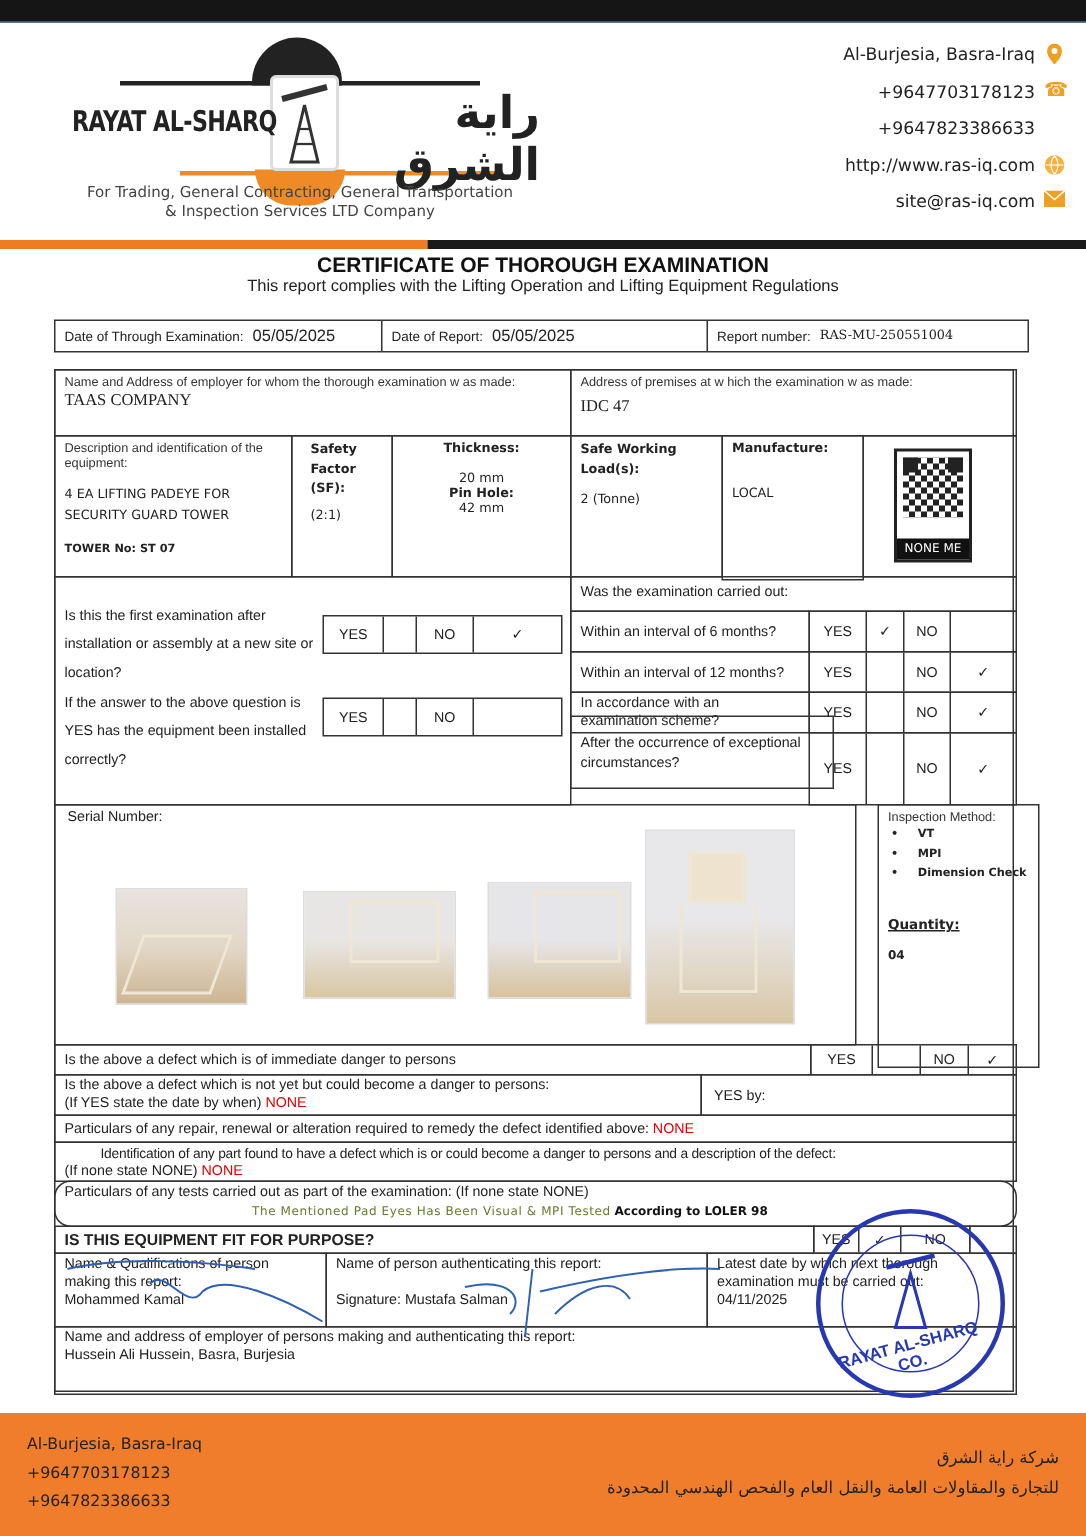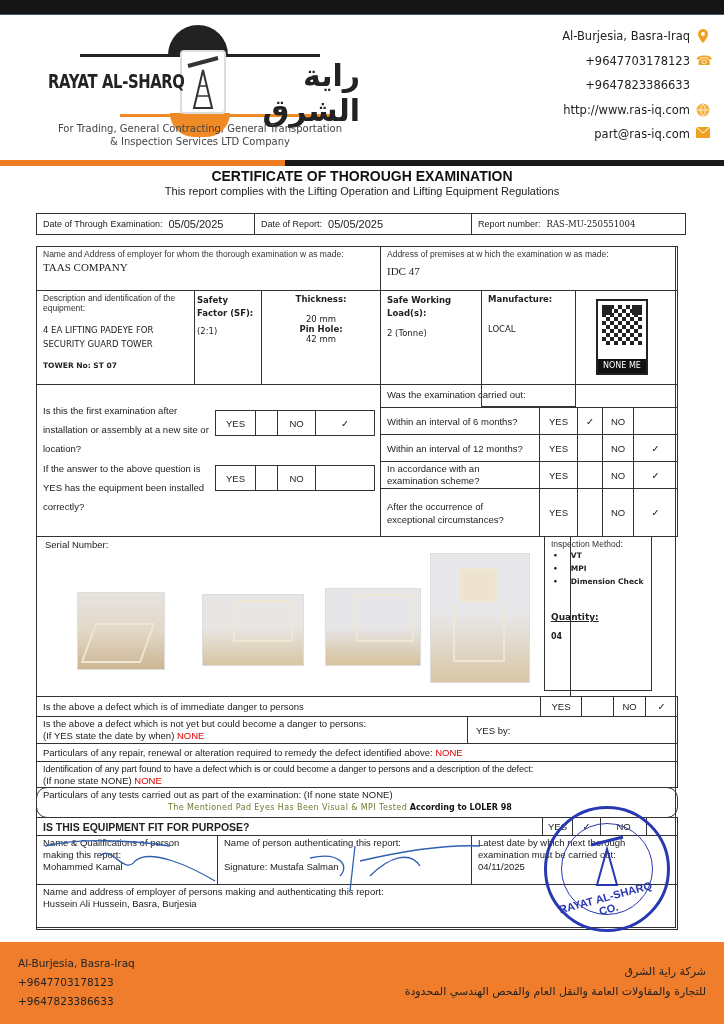--- a/index.html
+++ b/index.html
@@ -116,21 +116,21 @@
   <div class="contact-row">
     <span>http://www.ras-iq.com</span>
     <span class="cicon">
       <svg width="14" height="14" viewBox="0 0 14 14">
           <circle cx="7" cy="7" r="6.5" fill="#f5b040"></circle>
           <path d="M1 7h12M7 1c-3 3-3 9 0 12M7 1c3 3 3 9 0 12" stroke="#fff" stroke-width="0.8" fill="none"></path>
         </svg>
     </span>
   </div>
   <div class="contact-row">
-    <span>part@ras-iq.com</span>
+    <span>site@ras-iq.com</span>
     <span class="cicon">
       <svg width="14" height="11" viewBox="0 0 14 11">
           <rect width="14" height="11" fill="#f0a020"></rect>
           <path d="M0 0l7 6 7-6" stroke="#fff" stroke-width="1" fill="none"></path>
         </svg>
     </span>
   </div>
 </div>
 
 <div class="header-line">
@@ -168,35 +168,35 @@
   </div>
 
   <div class="cell" style="left:-1px; top:43px; width:159px; height:95px; padding:2px 6px;">
     <div class="lbl">Description and identification of the equipment:</div>
     <div class="sub" style="margin-top:10px; line-height:14px;">
       <div>4 EA LIFTING PADEYE FOR</div>
       <div>SECURITY GUARD TOWER</div>
     </div>
     <div class="sub bold" style="font-size:7.5px; margin-top:10px;">TOWER No: ST 07</div>
   </div>
-  <div class="cell" style="left:157px; top:43px; width:68px; height:95px; padding:3px 2px;">
+  <div class="cell" style="left:157px; top:43px; width:68px; height:95px; padding:3px 12px;">
     <div class="sub bold" style="line-height:13px;">Safety Factor (SF):</div>
     <div class="sub" style="margin-top:6px;">(2:1)</div>
   </div>
   <div class="cell" style="left:224px; top:43px; width:120px; height:95px; padding:3px 6px;text-align:center;">
     <div class="sub bold">Thickness:</div>
     <div class="sub" style="margin-top:10px;">20 mm</div>
     <div class="sub bold" style="">Pin Hole:</div>
     <div class="sub">42 mm</div>
   </div>
   <div class="cell" style="left:343px; top:43px; width:102px; height:95px; padding:3px 6px;">
     <div class="sub bold" style="line-height:13px;">Safe Working Load(s):</div>
     <div class="sub" style="margin-top:8px;">2 (Tonne)</div>
   </div>
-  <div class="cell" style="left:444px; top:43px; width:95px; height:117px; padding:3px 6px;">
+  <div class="cell" style="left:444px; top:43px; width:95px; height:97px; padding:3px 6px;">
     <div class="sub bold">Manufacture:</div>
     <div class="sub" style="margin-top:20px;">LOCAL</div>
   </div>
   <div class="cell" style="left:538px; top:43px; width:103px; height:95px;"></div>
   <div class="qr" style="left:559px; top:52px;">
     <div class="qr-grid"></div>
     <div class="qr-label">NONE ME</div>
   </div>
 
   <div class="cell" style="left:-1px; top:137px; width:345px; height:153px;">
@@ -221,21 +221,21 @@
   </div>
   <div class="cell" style="left:343px; top:160px; width:160px; height:28px; padding:0 6px; display:flex; align-items:center;">
     <span class="q">Within an interval of 6 months?</span>
   </div>
   <div class="cell" style="left:343px; top:187px; width:160px; height:28px; padding:0 6px; display:flex; align-items:center;">
     <span class="q">Within an interval of 12 months?</span>
   </div>
   <div class="cell" style="left:343px; top:214px; width:160px; height:28px; padding:0 6px; display:flex; align-items:center;">
     <span class="q" style="line-height:12px;">In accordance with an examination scheme?</span>
   </div>
-  <div class="cell" style="left:343px; top:241px; width:160px; height:49px; padding:0 6px; display:flex; align-items:center;">
+  <div class="cell" style="left:343px; top:230px; width:176px; height:49px; padding:0 6px; display:flex; align-items:center;">
     <span class="q" style="line-height:13px;">After the occurrence of exceptional circumstances?</span>
   </div>
 
   <div class="yn" style="left:502px; top:160px; width:139px; height:28px;">
     <div style="width:38px">YES</div>
     <div style="width:25px">✓</div>
     <div style="width:31px">NO</div>
     <div style="flex:1"></div>
   </div>
   <div class="yn" style="left:502px; top:187px; width:139px; height:28px;">
@@ -267,21 +267,21 @@
     <div class="struct" style="left:30px; top:5px; width:60px; height:42px;"></div>
   </div>
   <div class="photo" style="left:288px; top:341px; width:96px; height:78px; background:linear-gradient(180deg,#e6e6e8 0%,#e6e6e8 50%,#d7c29c 100%);">
     <div class="struct" style="left:30px; top:5px; width:58px; height:48px;"></div>
   </div>
   <div class="photo" style="left:393px; top:306px; width:100px; height:130px; background:linear-gradient(180deg,#e8e8ea 0%,#e8e8ea 45%,#d9c7a6 100%);">
     <div class="struct" style="left:28px; top:14px; width:38px; height:34px; background:#eee3cf;"></div>
     <div class="struct" style="left:22px; top:48px; width:52px; height:60px; border-top:none;"></div>
   </div>
 
-  <div class="cell" style="left:507px; top:289px; width:108px; height:155px; padding:2px 6px;">
+  <div class="cell" style="left:548px; top:289px; width:108px; height:176px; padding:2px 6px;">
     <div class="lbl" style="font-size:8.5px;">Inspection Method:</div>
     <div class="sub bold" style="font-size:7.5px; line-height:13px; margin-left:2px;">
       <div>•&nbsp;&nbsp;&nbsp;&nbsp;&nbsp;<span>VT</span></div>
       <div>•&nbsp;&nbsp;&nbsp;&nbsp;&nbsp;<span>MPI</span></div>
       <div>•&nbsp;&nbsp;&nbsp;&nbsp;&nbsp;<span>Dimension Check</span></div>
     </div>
     <div class="sub bold" style="margin-top:24px; text-decoration:underline; font-size:9px;">Quantity:</div>
     <div class="sub bold" style="margin-top:10px; font-size:8px;">04</div>
   </div>
 
@@ -304,21 +304,21 @@
   </div>
   <div class="cell" style="left:-1px; top:496px; width:642px; height:19px; padding:0 6px; display:flex; align-items:center;">
     <span style="font-size:9.5px;">Particulars of any repair, renewal or alteration required to remedy the defect identified above:</span>&nbsp;<span class="red" style="font-size:9.5px;">NONE</span>
   </div>
 
   <div class="cell" style="left:430px; top:469px; width:211px; height:28px; padding:0 8px; display:flex; align-items:center;">
     <span style="font-size:9.5px;">YES by:</span>
   </div>
 
   <div class="cell" style="left:-1px; top:514px; width:642px; height:27px; padding:1px 6px;">
-    <div style="font-size:9.2px; line-height:12px; letter-spacing:-0.15px;">Identification of any part found to have a defect which is or could become a danger to persons and a description of the defect:</div>
+    <div style="font-size:9.2px; line-height:12px; letter-spacing:-0.15px;margin-left:24px;">Identification of any part found to have a defect which is or could become a danger to persons and a description of the defect:</div>
     <div style="font-size:9.5px; line-height:12px;">
       <span>(If none state NONE)</span>
       <span class="red">NONE</span>
     </div>
   </div>
 
   <div class="cell" style="left:-1px; top:540px; width:642px; height:31px; padding:1px 6px;border-radius:11px;">
     <div style="font-size:9.5px; line-height:12px;">Particulars of any tests carried out as part of the examination: (If none state NONE)</div>
     <div style="font-size:8px; line-height:13px; padding-left:125px; font-family:'DejaVu Sans', sans-serif;">
       <span style="color:#6a7a30; letter-spacing:0.4px;">The Mentioned Pad Eyes Has Been Visual &amp; MPI Tested</span>

